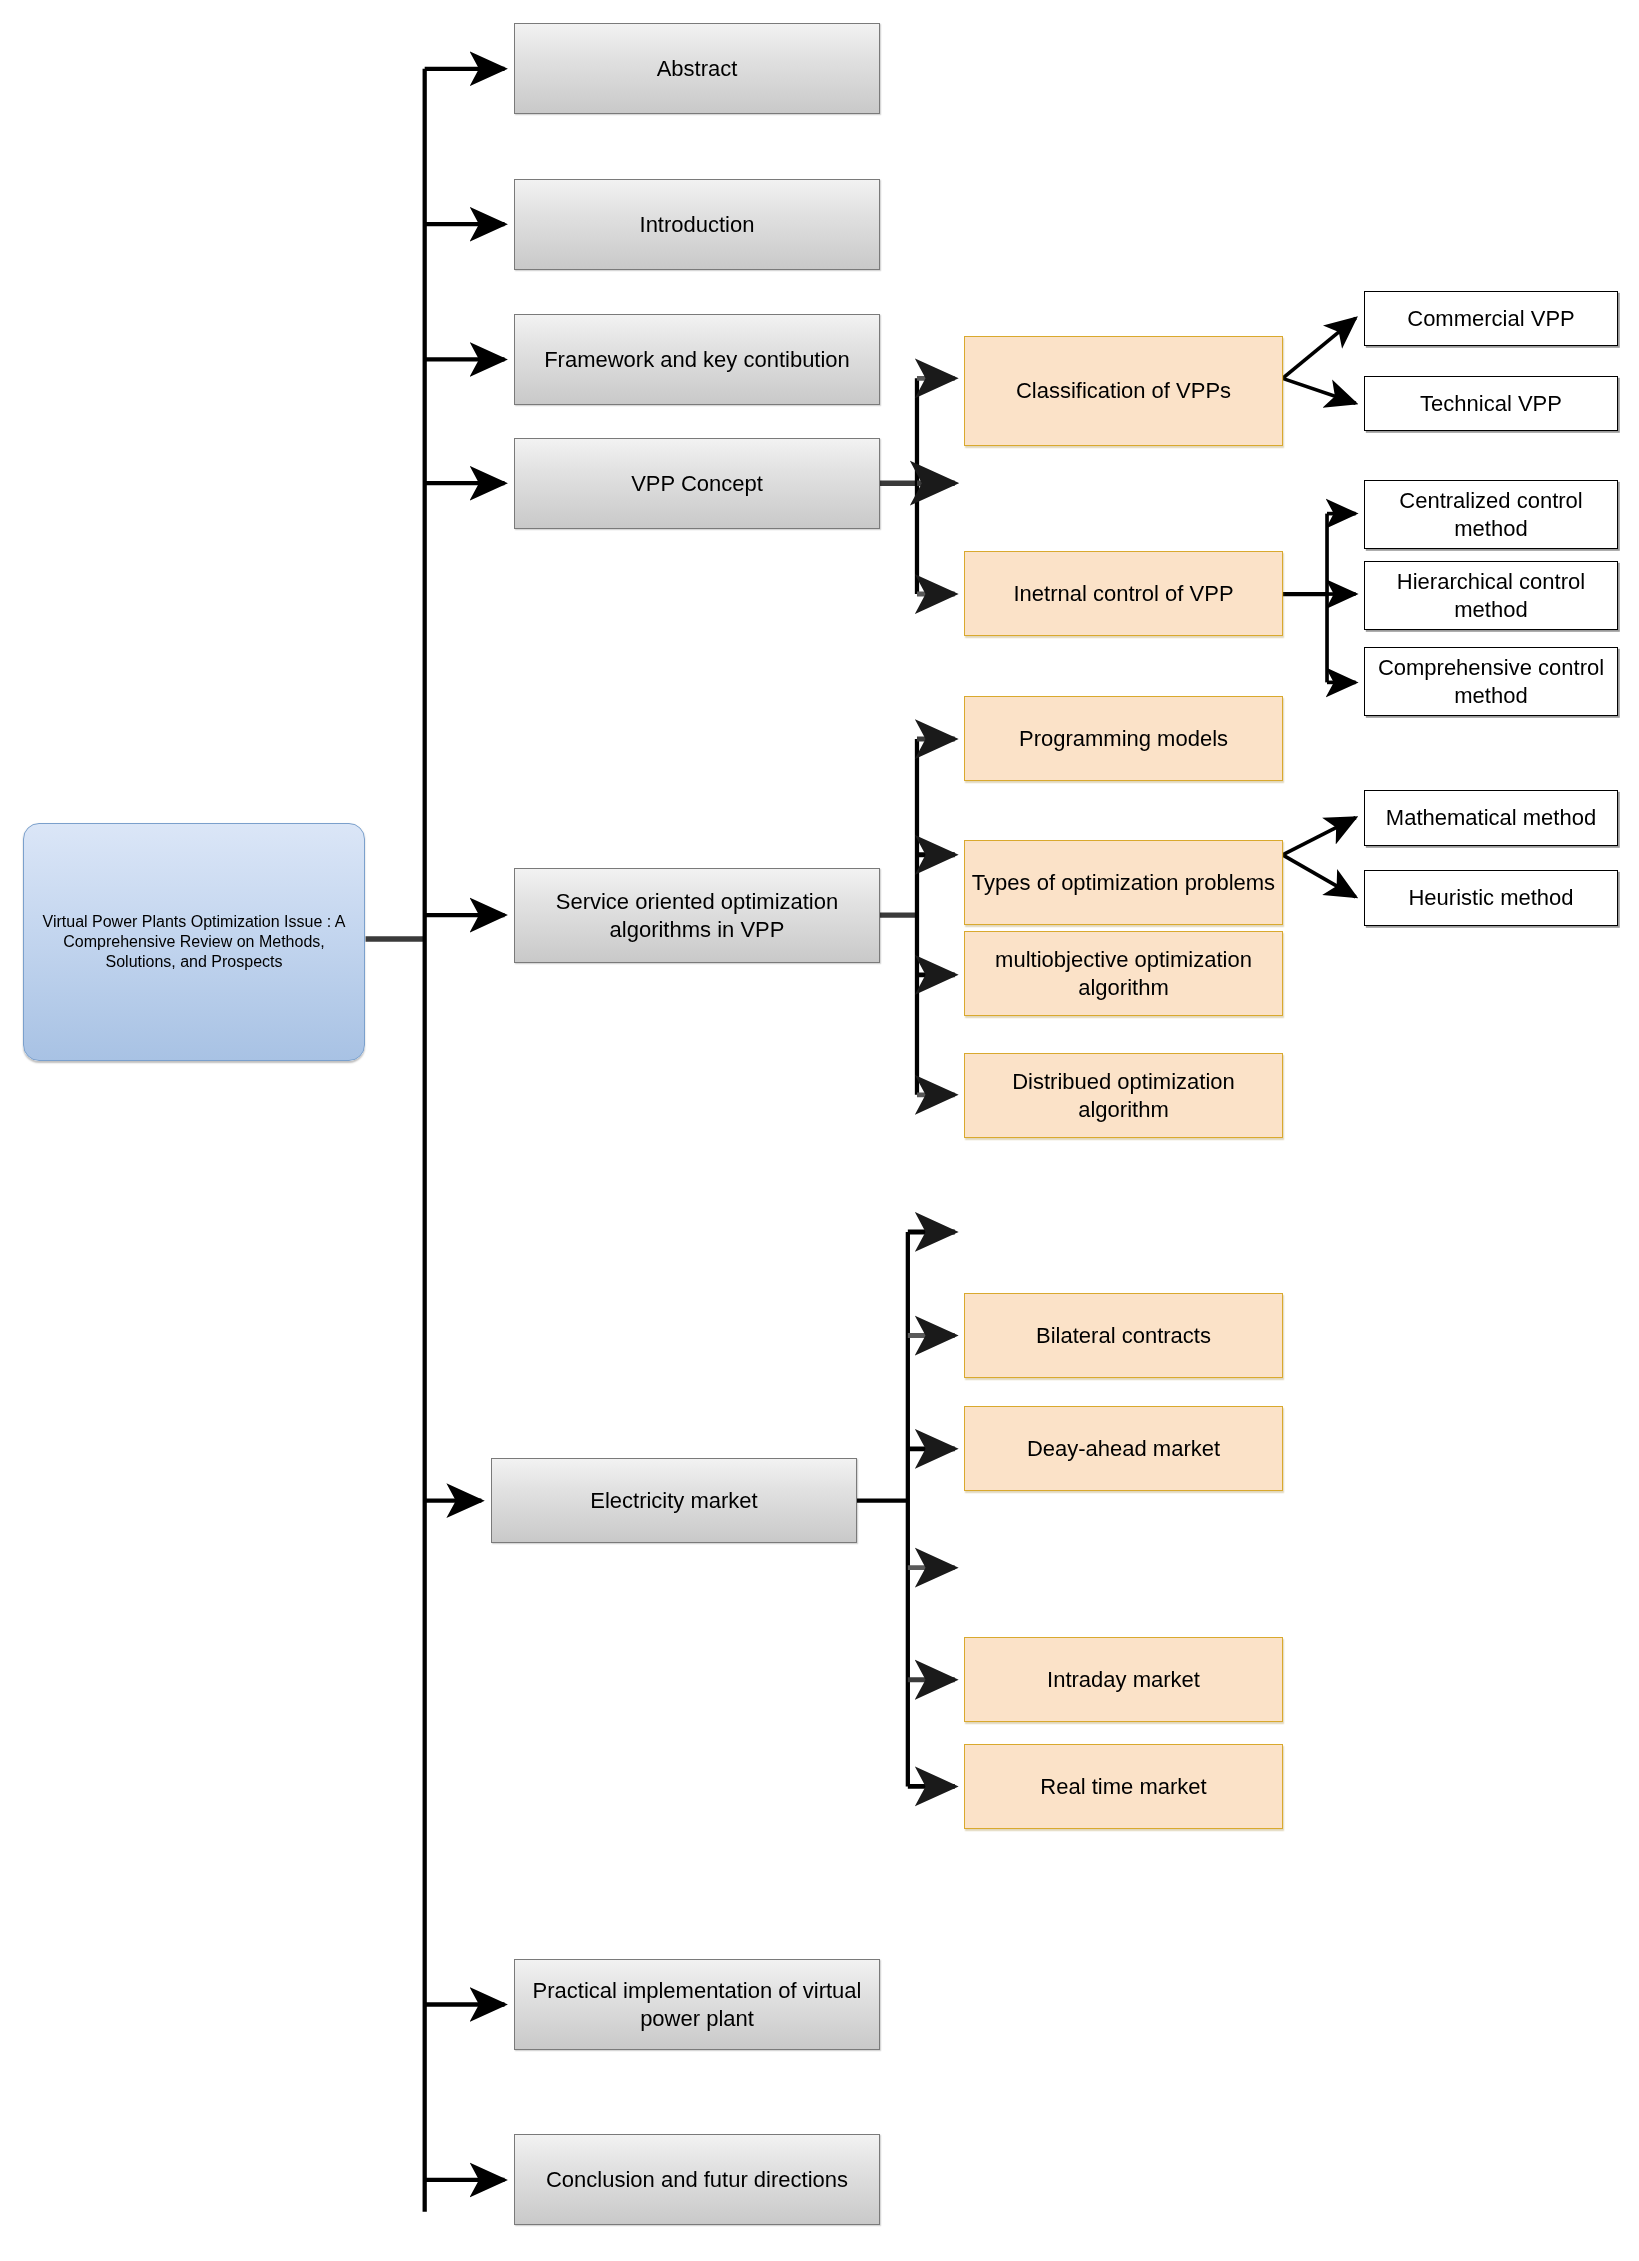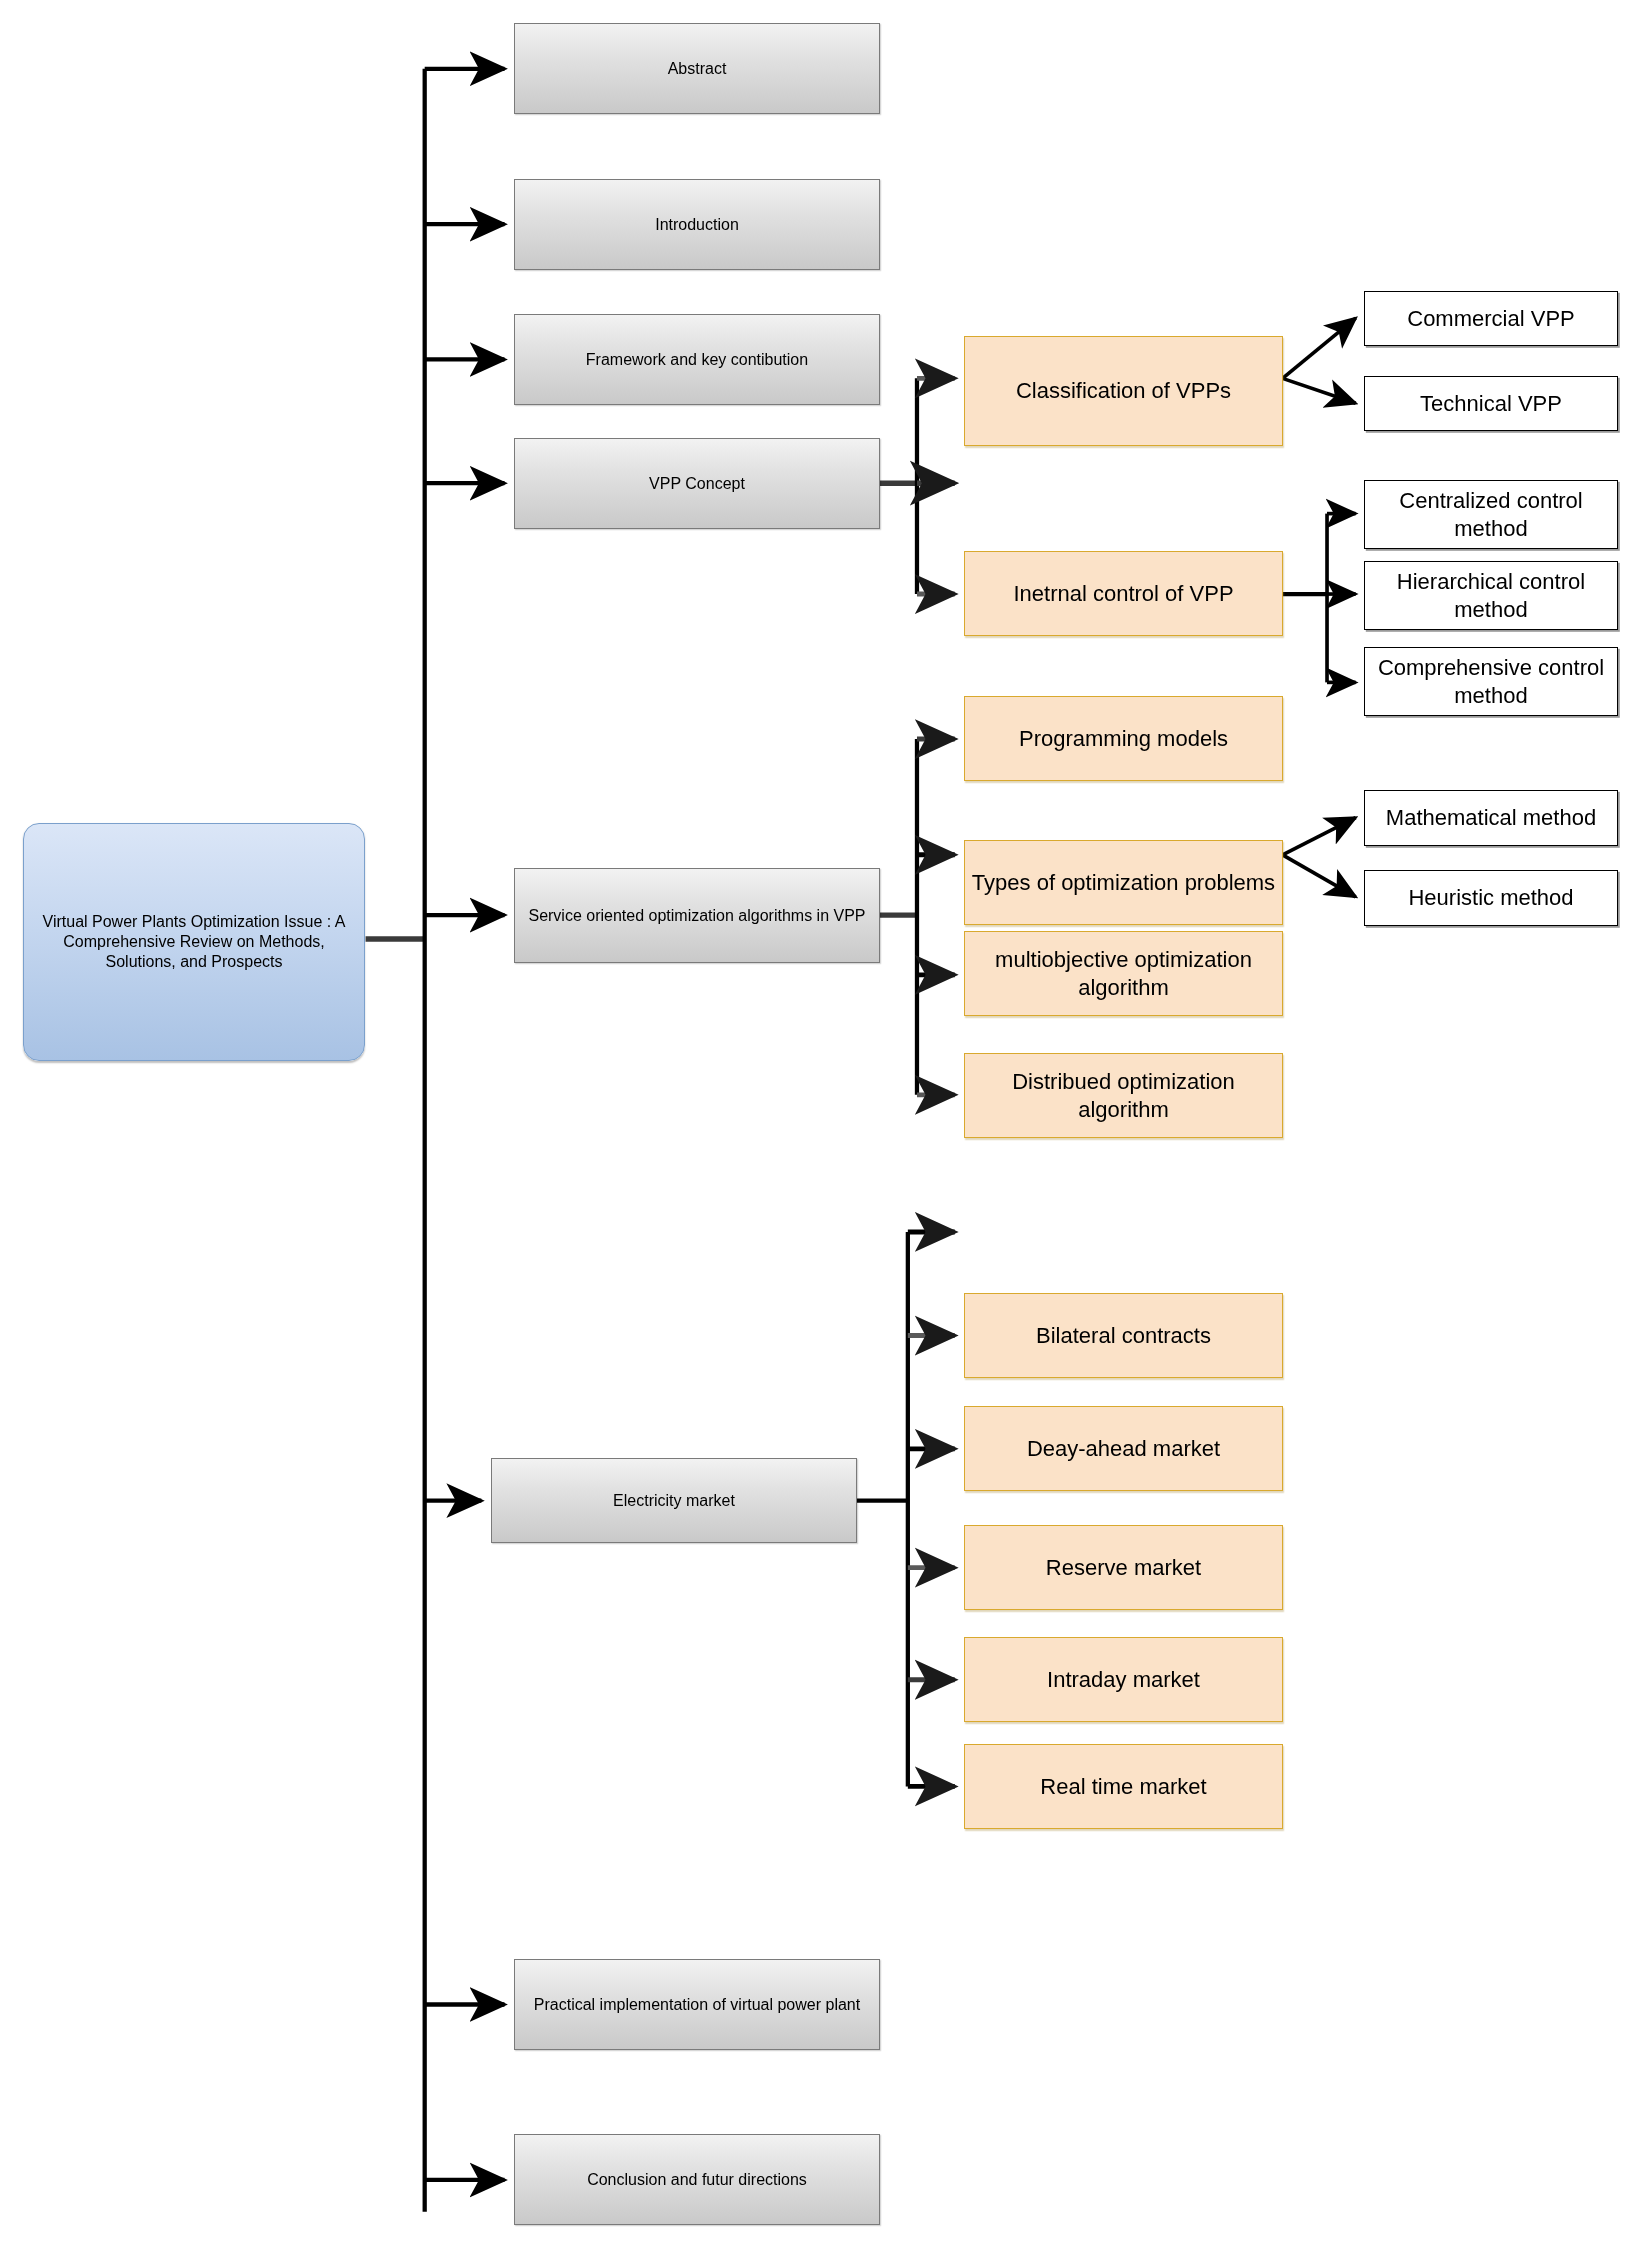--- a/index.html
+++ b/index.html
@@ -16,21 +16,21 @@
     background:linear-gradient(180deg,#dbe6f7 0%,#c4d6ef 45%,#a8c2e4 100%);
     border:1.2px solid #7ba0cc;border-radius:16px;
     box-shadow:0 1.2px 1.8px rgba(0,0,0,.25);
     font-size:16px;
   }
   
   .n-grey{
     background:linear-gradient(180deg,#f2f2f2 0%,#e2e2e2 35%,#c9c9c9 100%);
     border:1.8px solid #7a7a7a;
     box-shadow:1.2px 1.2px 1.2px rgba(0,0,0,.20);
-    font-size:16px;
+    font-size:22px;
   }
   
   .n-orange{
     background:#fbe2c8;
     border:1.8px solid #d9a92e;
     box-shadow:1.2px 1.8px 1.2px rgba(170,140,60,.35);
     font-size:22px;
   }
   
   .n-white{
@@ -193,23 +193,20 @@
 
 
   <div class="node n-orange" style="left:964px;top:1293px;width:319px;height:85px;">
     <span>Bilateral contracts</span>
   </div>
 
   <div class="node n-orange" style="left:964px;top:1406px;width:319px;height:85px;">
     <span>Deay-ahead market</span>
   </div>
 
-  <div class="node n-orange" style="left:964px;top:1525px;width:319px;height:85px;">
-    <span>Reserve market</span>
-  </div>
 
   <div class="node n-orange" style="left:964px;top:1637px;width:319px;height:85px;">
     <span>Intraday market</span>
   </div>
 
   <div class="node n-orange" style="left:964px;top:1744px;width:319px;height:85px;">
     <span>Real time market</span>
   </div>
 
 </div>

